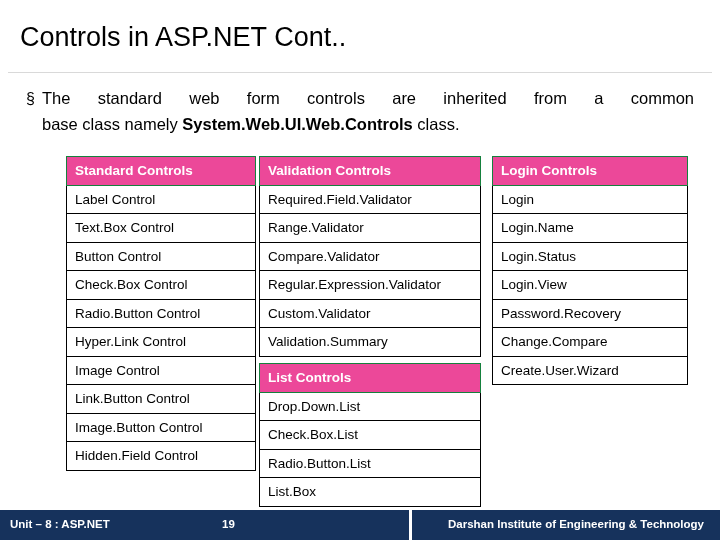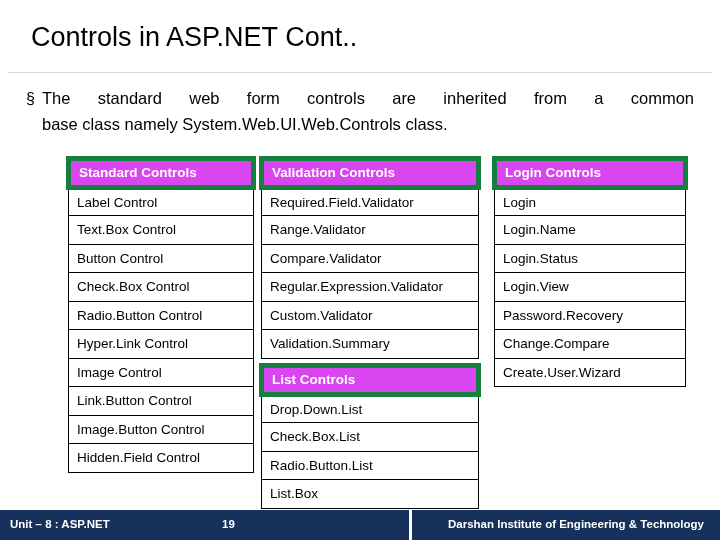--- a/index.html
+++ b/index.html
@@ -15,21 +15,21 @@
     position: relative;
   }
   .slide {
     position: absolute;
     inset: 0;
     width: 720px;
     height: 540px;
   }
   .title {
     position: absolute;
-    left: 31px;
+    left: 20px;
     top: 22px;
     font-size: 27px;
     color: #000000;
     font-weight: normal;
     letter-spacing: 0px;
   }
   .title-rule {
     position: absolute;
     left: 8px;
     top: 72px;
@@ -63,21 +63,21 @@
   .bullet-line1 {
     text-align: justify;
     text-align-last: justify;
     white-space: nowrap;
   }
   .bullet-line2 {
     margin-left: 16px;
     margin-top: 1px;
   }
   .bold {
-    font-weight: normal;
+    font-weight: bold;
   }
 
   
   .tbl {
     position: absolute;
     border-collapse: collapse;
     table-layout: fixed;
   }
   .tbl td {
     border: 1px solid #000000;
@@ -85,24 +85,24 @@
     color: #000000;
     padding: 0 0 0 8px;
     height: 28.5px;
     vertical-align: middle;
     background: #ffffff;
     box-sizing: border-box;
     white-space: nowrap;
     overflow: hidden;
   }
   .tbl td.hdr {
-    background: #d946ef;
+    background: #ec4899;
     color: #ffffff;
     font-weight: bold;
-    border: 5px solid #15803d;
+    border: 1px solid #15803d;
   }
 
   #tbl-standard { left: 66px; top: 156px; width: 190px; }
   #tbl-validation { left: 259px; top: 156px; width: 222px; }
   #tbl-login { left: 492px; top: 156px; width: 196px; }
   #tbl-list { left: 259px; top: 363px; width: 222px; }
 
   
   .footer {
     position: absolute;

